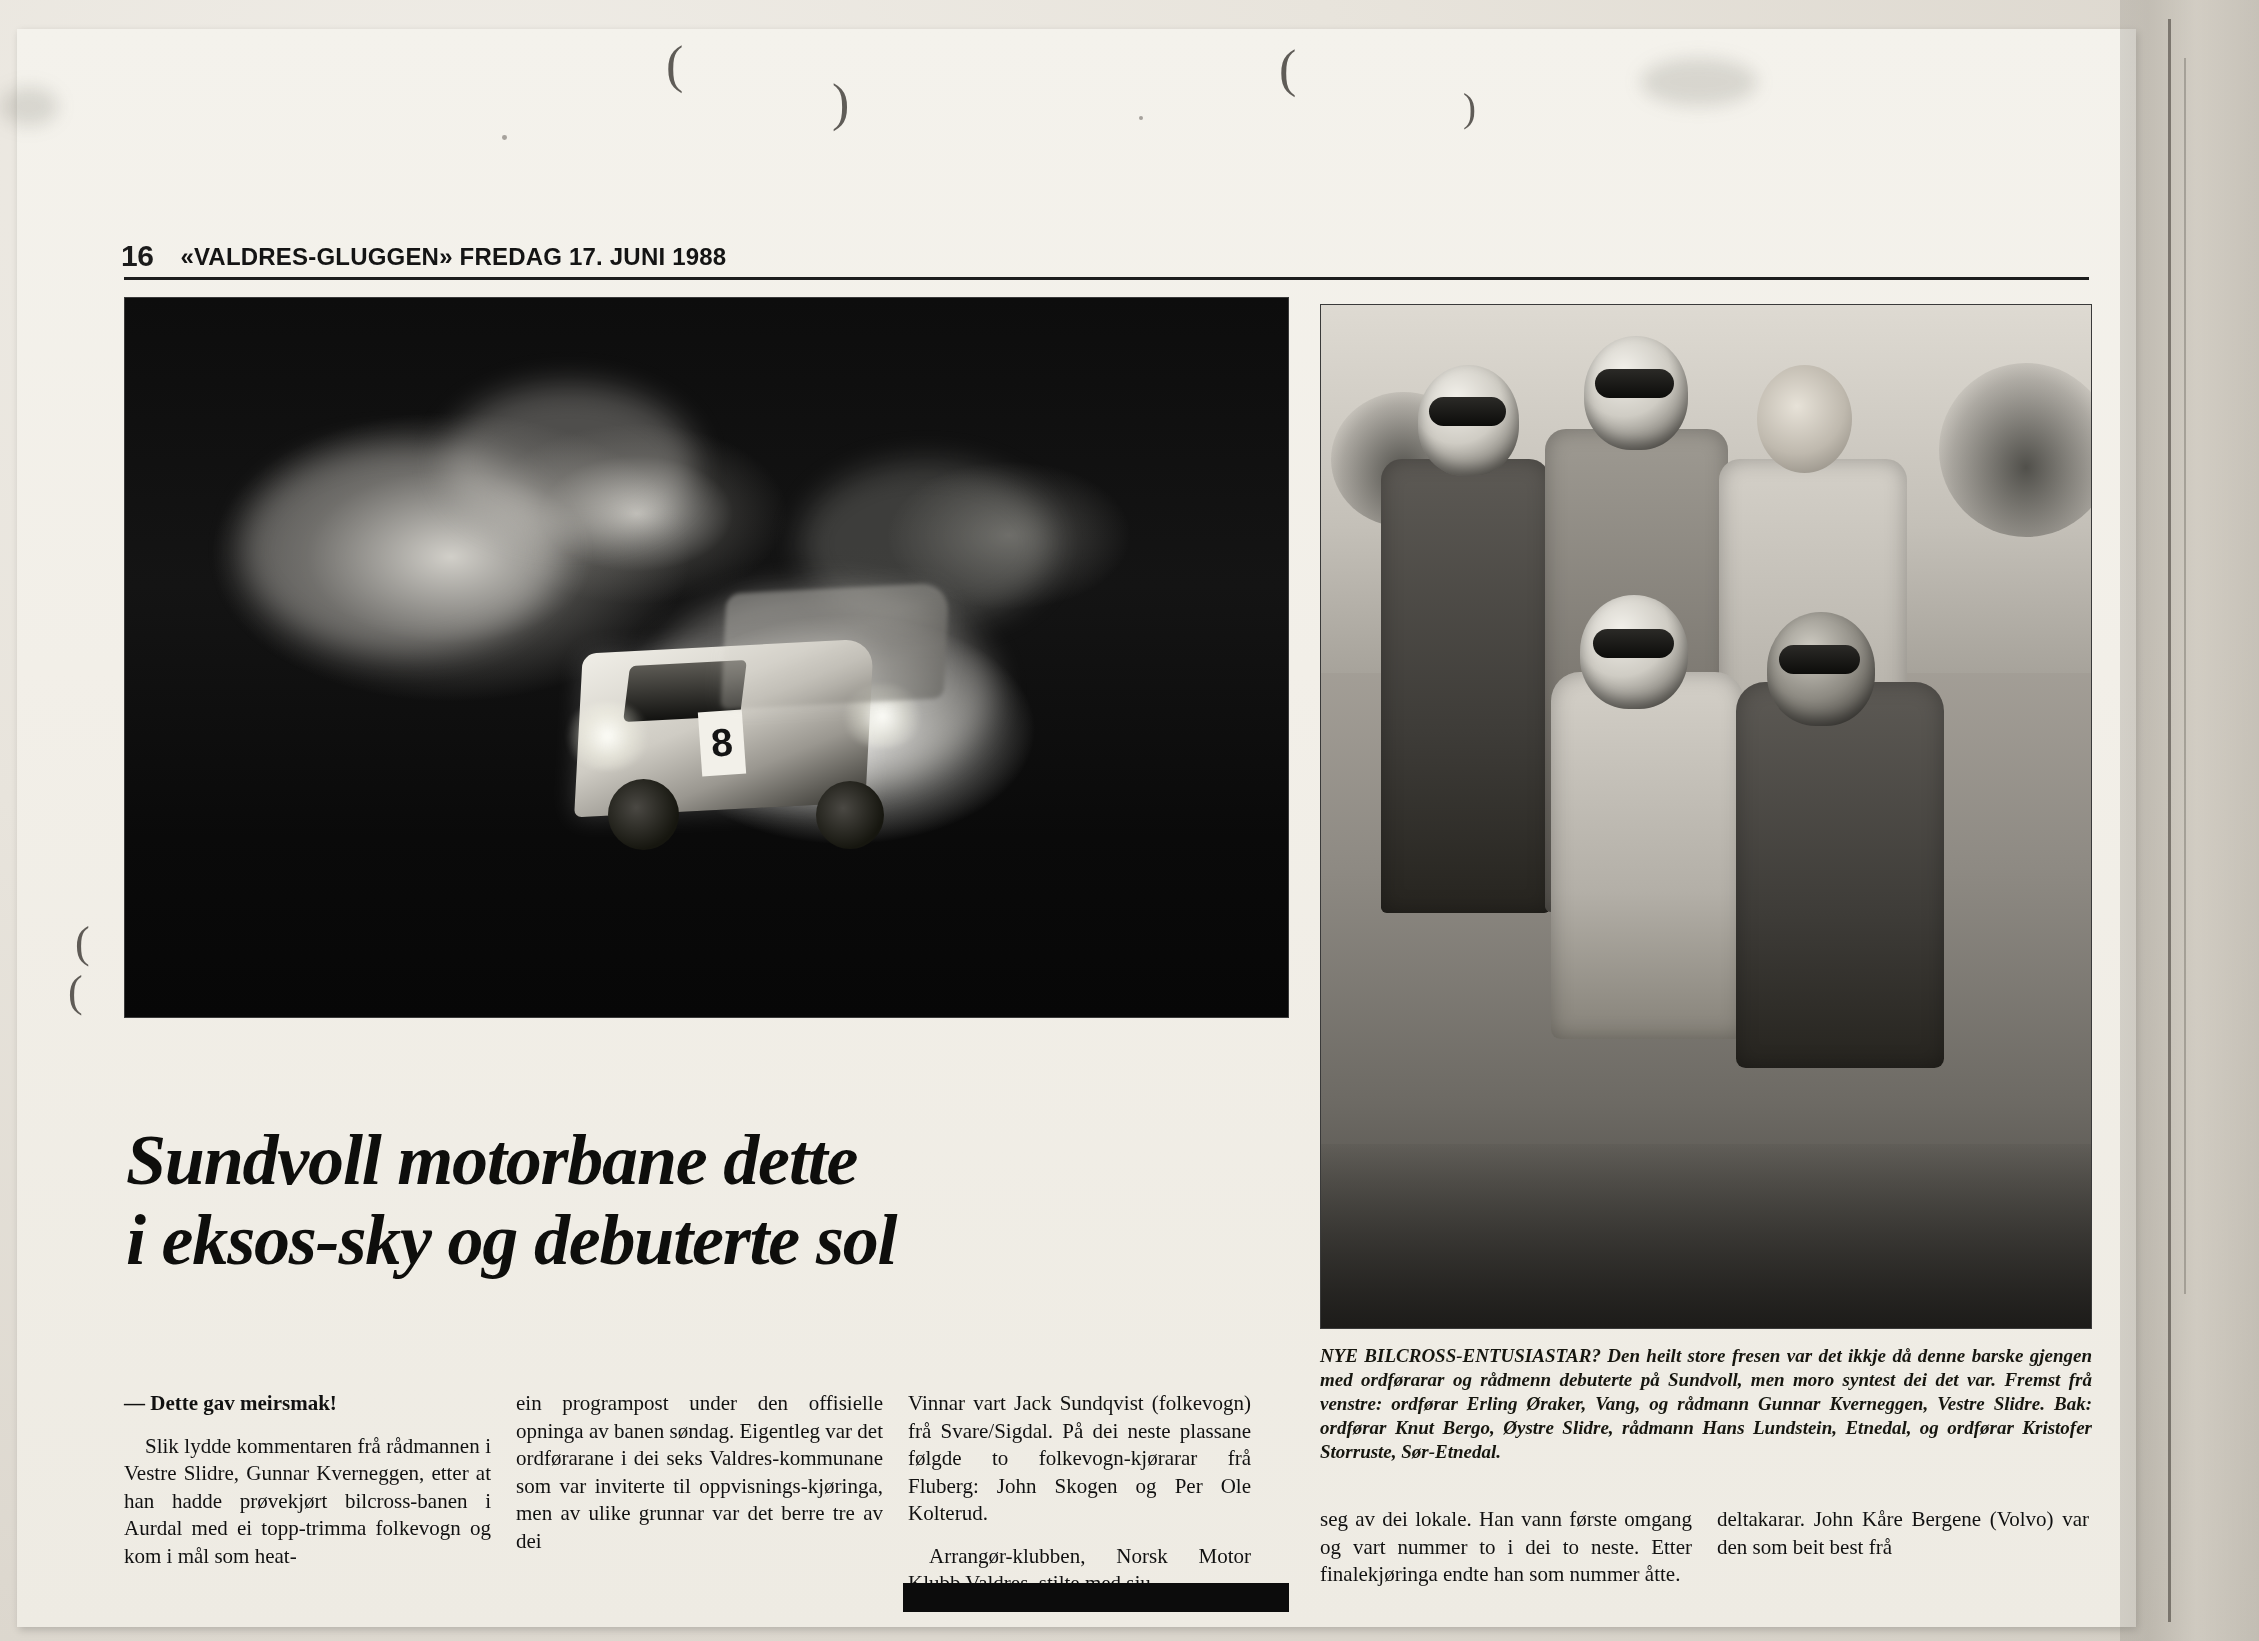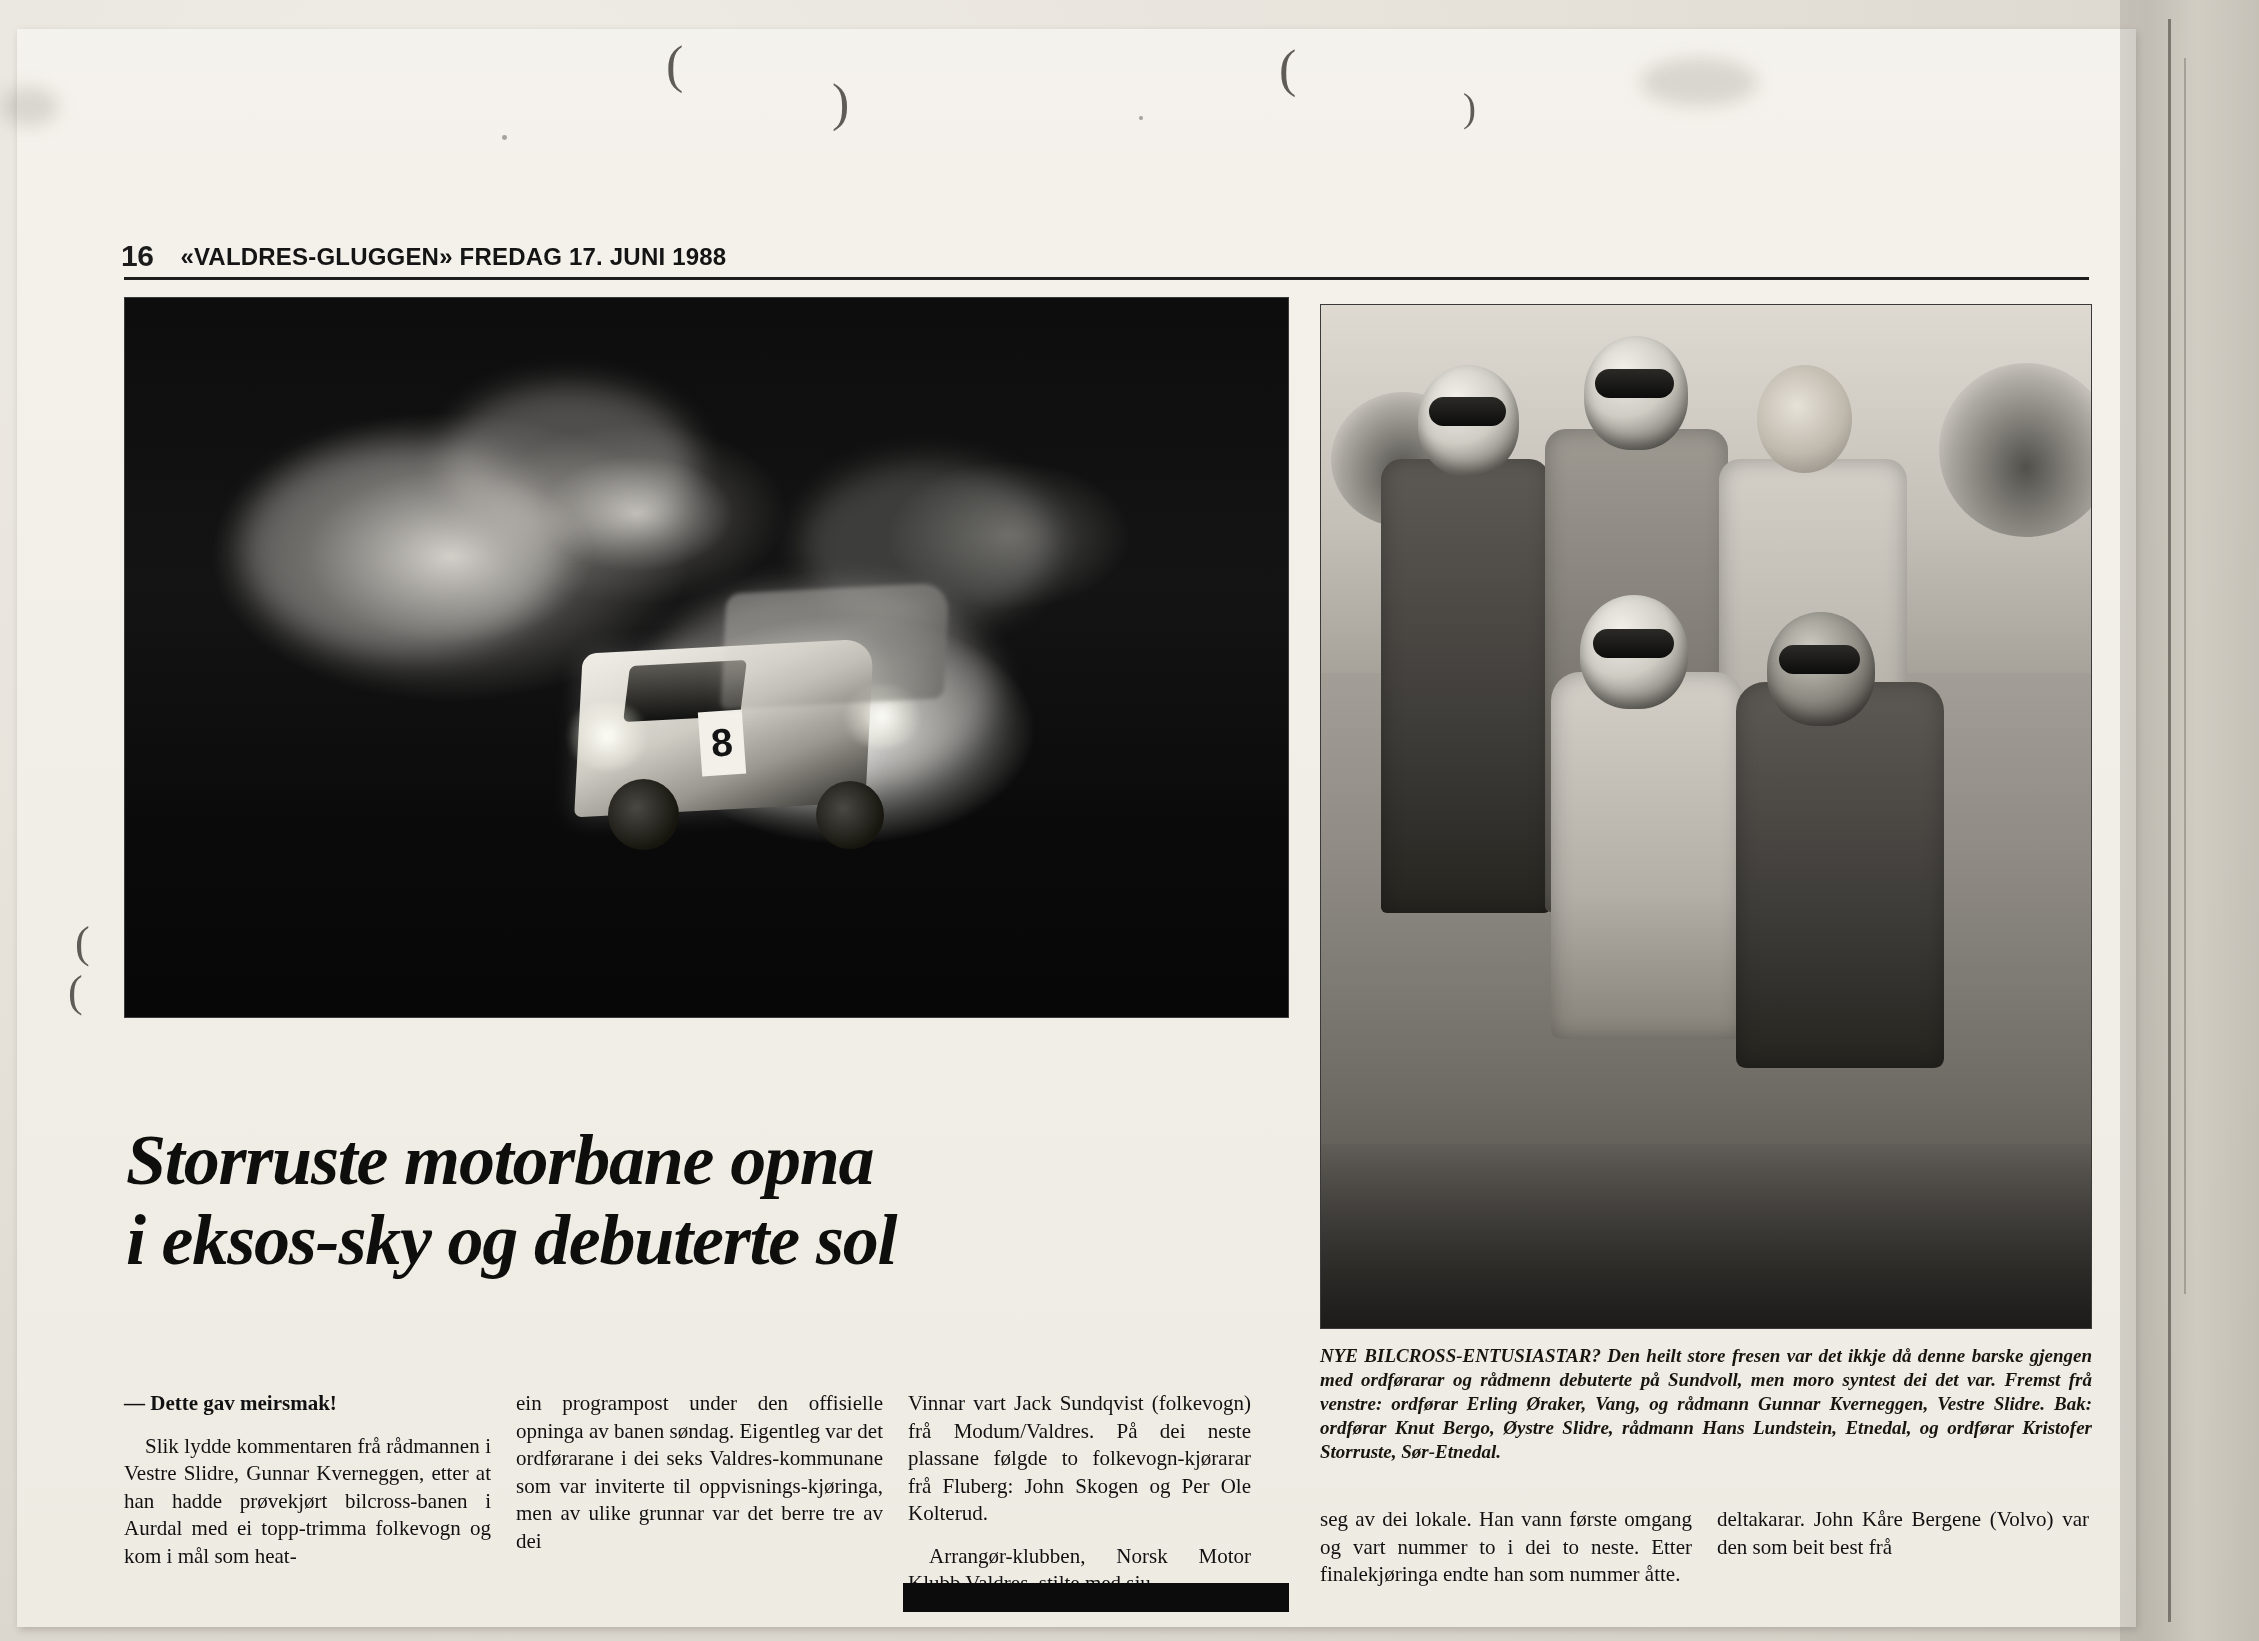--- a/index.html
+++ b/index.html
@@ -332,21 +332,21 @@
     <div class="car-num">8</div>
     <div class="wheel" style="left:483px; top:481px; width:71px; height:71px;"></div>
     <div class="wheel" style="left:691px; top:483px; width:68px; height:68px;"></div>
     <div class="headlight" style="left:439px; top:404px; width:87px; height:68px;"></div>
     <div class="headlight" style="left:716px; top:386px; width:83px; height:64px;"></div>
     <div class="car-body" style="left:599px; top:290px; width:222px; height:116px; opacity:.35; filter:blur(1.9px);"></div>
   </div>
 
 
   <div class="headline">
-    <div>Storruste motorbane opna</div>
+    <div>Sundvoll motorbane dette</div>
     <div>i eksos-sky og debuterte sol</div>
   </div>
 
   <div class="photo photo-right">
     <div class="grp"></div>
     <div class="grp-sky"></div>
     <div class="grp-tree" style="left:618px; top:58px; width:174px; height:174px;"></div>
     <div class="grp-tree" style="left:9.7px; top:87px; width:145px; height:135px;"></div>
 
     <div class="suit dark" style="left:60px; top:154px; width:169px; height:454px;"></div>
@@ -375,21 +375,21 @@
 
   <div class="cols">
     <div class="col">
       <p class="first lead">— Dette gav meirsmak!</p>
       <p>Slik lydde kommentaren frå rådmannen i Vestre Slidre, Gunnar Kverneggen, etter at han hadde prøvekjørt bilcross-banen i Aurdal med ei topp-trimma folkevogn og kom i mål som heat-</p>
     </div>
     <div class="col">
       <p class="first">ein programpost under den offisielle opninga av banen søndag. Eigentleg var det ordførarane i dei seks Valdres-kommunane som var inviterte til oppvisnings-kjøringa, men av ulike grunnar var det berre tre av dei</p>
     </div>
     <div class="col narrow">
-      <p class="first">Vinnar vart Jack Sundqvist (folkevogn) frå Modum/Valdres. På dei neste plassane følgde to folkevogn-kjørarar frå Fluberg: John Skogen og Per Ole Kolterud.</p>
+      <p class="first">Vinnar vart Jack Sundqvist (folkevogn) frå Svare/Sigdal. På dei neste plassane følgde to folkevogn-kjørarar frå Fluberg: John Skogen og Per Ole Kolterud.</p>
       <p>Arrangør-klubben, Norsk Motor Klubb Valdres, stilte med sju</p>
     </div>
   </div>
 
   <div class="right-cols">
     <div class="rcol">
       <p>seg av dei lokale. Han vann første omgang og vart nummer to i dei to neste. Etter finalekjøringa endte han som nummer åtte.</p>
     </div>
     <div class="rcol">
       <p>deltakarar. John Kåre Bergene (Volvo) var den som beit best frå</p>

